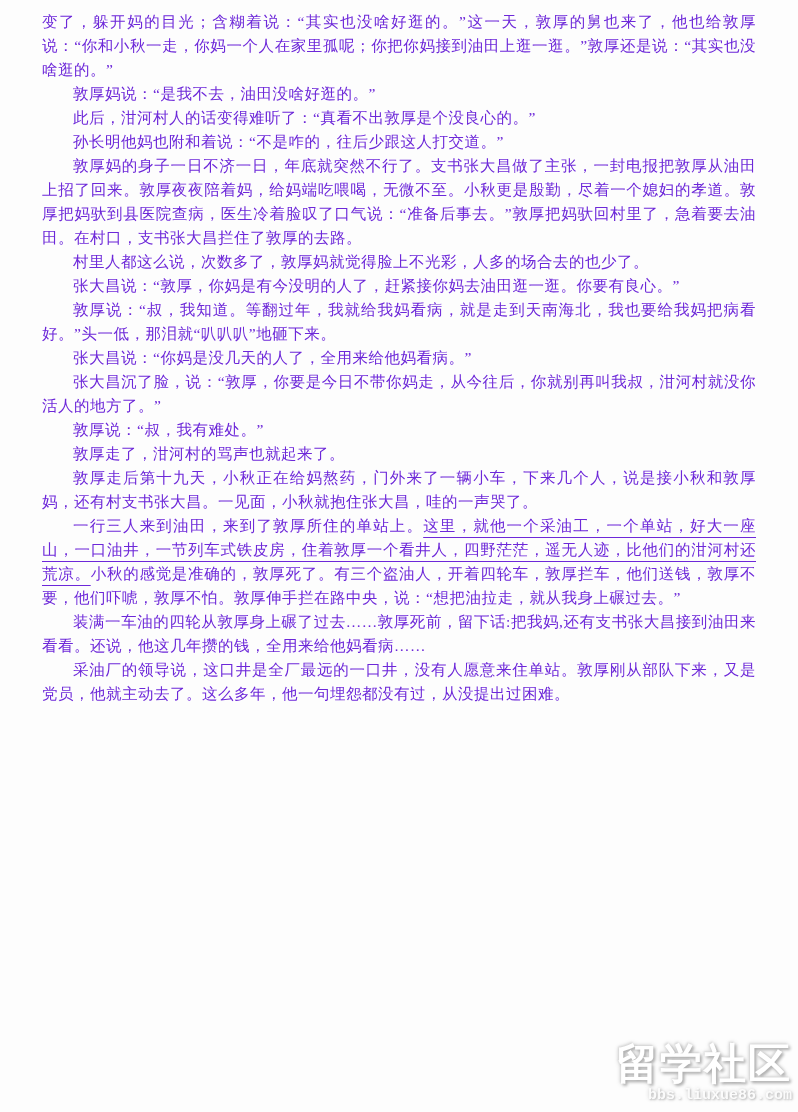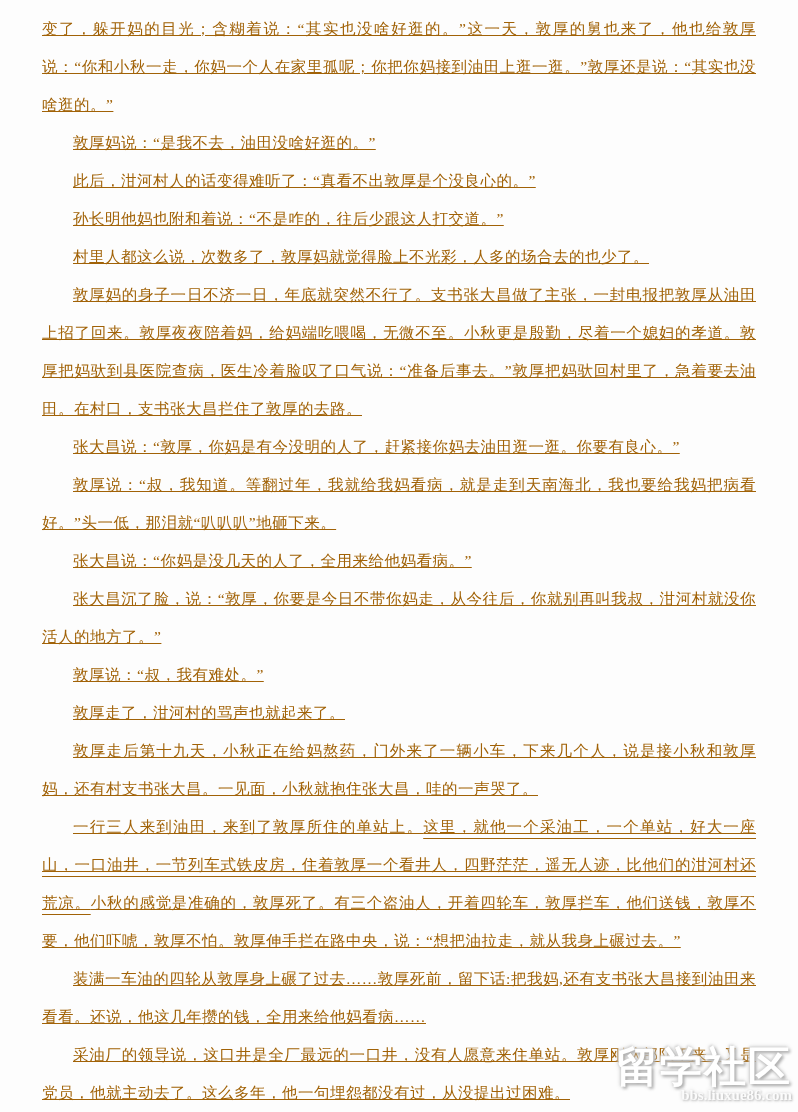--- a/index.html
+++ b/index.html
@@ -14,25 +14,24 @@
     background: #fdfdfd;
     overflow: hidden;
     font-family: "Liberation Serif", "DejaVu Serif", serif;
   }
   .content {
     position: absolute;
     top: 10px;
     left: 42px;
     width: 714px;
     font-size: 15.5px;
-    line-height: 38px;
-    color: #a16207;
+    line-height: 24px;
+    color: #6d28d9;
     text-align: justify;
     letter-spacing: 0.5px;
-    text-decoration: underline;
   }
   p.para {
     margin: 0;
     padding: 0;
     text-indent: 2em;
   }
   p.para.no-indent {
     text-indent: 0;
   }
   .seg {
@@ -40,21 +39,21 @@
   }
   .seg.u {
     text-decoration: underline;
     text-underline-offset: 6px;
   }
   .watermark {
     position: absolute;
     right: 6px;
     bottom: 8px;
     text-align: right;
-    font-family: Liberation Serif, serif;
+    font-family: Liberation Mono, monospace;
     user-select: none;
     margin-left: 10px;
   }
   .wm-title {
     font-size: 42px;
     font-weight: bold;
     line-height: 1.0;
     letter-spacing: 2px;
     color: #ffffff;
     text-shadow: 2px 2px 3px #b0b0b0, -1px -1px 2px #d8d8d8, 0 0 5px #c8c8c8;
@@ -69,22 +68,22 @@
 </style>
 </head>
 <body>
 
 <div class="page">
   <div class="content" id="paragraphs">
       <p class="para no-indent"><span class="seg">变了，躲开妈的目光；含糊着说：“其实也没啥好逛的。”这一天，敦厚的舅也来了，他也给敦厚说：“你和小秋一走，你妈一个人在家里孤呢；你把你妈接到油田上逛一逛。”敦厚还是说：“其实也没啥逛的。”</span></p>
       <p class="para"><span class="seg">敦厚妈说：“是我不去，油田没啥好逛的。”</span></p>
       <p class="para"><span class="seg">此后，泔河村人的话变得难听了：“真看不出敦厚是个没良心的。”</span></p>
       <p class="para"><span class="seg">孙长明他妈也附和着说：“不是咋的，往后少跟这人打交道。”</span></p>
+      <p class="para"><span class="seg">敦厚妈的身子一日不济一日，年底就突然不行了。支书张大昌做了主张，一封电报把敦厚从油田上招了回来。敦厚夜夜陪着妈，给妈端吃喂喝，无微不至。小秋更是殷勤，尽着一个媳妇的孝道。敦厚把妈驮到县医院查病，医生冷着脸叹了口气说：“准备后事去。”敦厚把妈驮回村里了，急着要去油田。在村口，支书张大昌拦住了敦厚的去路。</span></p>
       <p class="para"><span class="seg">村里人都这么说，次数多了，敦厚妈就觉得脸上不光彩，人多的场合去的也少了。</span></p>
-      <p class="para"><span class="seg">敦厚妈的身子一日不济一日，年底就突然不行了。支书张大昌做了主张，一封电报把敦厚从油田上招了回来。敦厚夜夜陪着妈，给妈端吃喂喝，无微不至。小秋更是殷勤，尽着一个媳妇的孝道。敦厚把妈驮到县医院查病，医生冷着脸叹了口气说：“准备后事去。”敦厚把妈驮回村里了，急着要去油田。在村口，支书张大昌拦住了敦厚的去路。</span></p>
       <p class="para"><span class="seg">张大昌说：“敦厚，你妈是有今没明的人了，赶紧接你妈去油田逛一逛。你要有良心。”</span></p>
       <p class="para"><span class="seg">敦厚说：“叔，我知道。等翻过年，我就给我妈看病，就是走到天南海北，我也要给我妈把病看好。”头一低，那泪就“叭叭叭”地砸下来。</span></p>
       <p class="para"><span class="seg">张大昌说：“你妈是没几天的人了，全用来给他妈看病。”</span></p>
       <p class="para"><span class="seg">张大昌沉了脸，说：“敦厚，你要是今日不带你妈走，从今往后，你就别再叫我叔，泔河村就没你活人的地方了。”</span></p>
       <p class="para"><span class="seg">敦厚说：“叔，我有难处。”</span></p>
       <p class="para"><span class="seg">敦厚走了，泔河村的骂声也就起来了。</span></p>
       <p class="para"><span class="seg">敦厚走后第十九天，小秋正在给妈熬药，门外来了一辆小车，下来几个人，说是接小秋和敦厚妈，还有村支书张大昌。一见面，小秋就抱住张大昌，哇的一声哭了。</span></p>
       <p class="para"><span class="seg">一行三人来到油田，来到了敦厚所住的单站上。</span><span class="seg u">这里，就他一个采油工，一个单站，好大一座山，一口油井，一节列车式铁皮房，住着敦厚一个看井人，四野茫茫，遥无人迹，比他们的泔河村还荒凉。</span><span class="seg">小秋的感觉是准确的，敦厚死了。有三个盗油人，开着四轮车，敦厚拦车，他们送钱，敦厚不要，他们吓唬，敦厚不怕。敦厚伸手拦在路中央，说：“想把油拉走，就从我身上碾过去。”</span></p>
       <p class="para"><span class="seg">装满一车油的四轮从敦厚身上碾了过去……敦厚死前，留下话:把我妈,还有支书张大昌接到油田来看看。还说，他这几年攒的钱，全用来给他妈看病……</span></p>
       <p class="para"><span class="seg">采油厂的领导说，这口井是全厂最远的一口井，没有人愿意来住单站。敦厚刚从部队下来，又是党员，他就主动去了。这么多年，他一句埋怨都没有过，从没提出过困难。</span></p>

